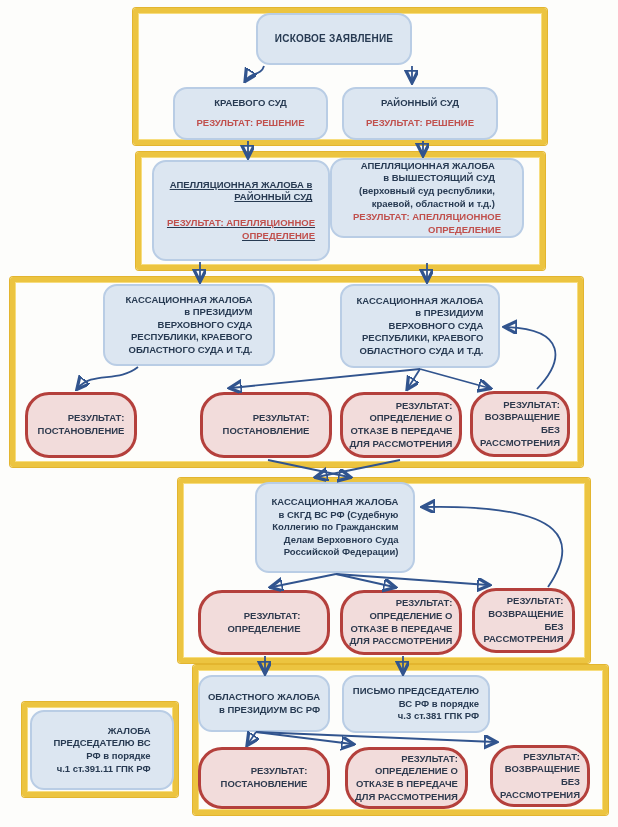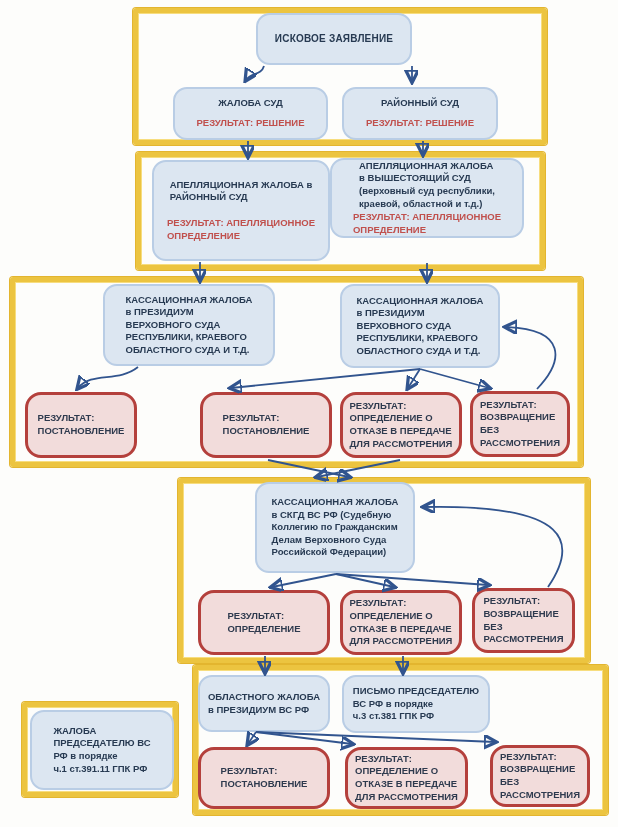--- a/index.html
+++ b/index.html
@@ -7,28 +7,28 @@
     position:relative;width:618px;height:827px;background:#fdfdfb;
     font-family:"Liberation Sans","DejaVu Sans",sans-serif;overflow:hidden;
   }
   .frame{
     position:absolute;border:5px solid #ecc440;border-radius:3px;
     box-shadow:inset 0 0 0 1px #f7dd7e, 0 0 0 1px #e3b52f;
     background:transparent;
   }
   .box{
     position:absolute;display:flex;flex-direction:column;align-items:center;
-    justify-content:center;text-align:left;font-weight:bold;
+    justify-content:center;text-align:right;font-weight:bold;
     font-size:9.5px;line-height:1.32;padding:14px 4px;box-sizing:border-box;
   }
   .blue{
     background:#dce6f1;border:2px solid #b9cde5;border-radius:14px;color:#273a52;
   }
   .pink{
-    background:#f2dcdb;border:3px solid #b4403c;border-radius:16px;color:#2e3a4e;
+    background:#f2dcdb;border:3px solid #b4403c;border-radius:24px;color:#2e3a4e;
   }
   .t{white-space:pre-line;}
   .r{white-space:pre-line;color:#c0504d;margin-top:7px;}
   .gap-lg .r{margin-top:13px;}
   .gap-sm .r{margin-top:1px;}
   .claim-size{font-size:10px;letter-spacing:.2px;}
   svg.arrows{position:absolute;left:0;top:0;pointer-events:none;}
   svg.arrows path{stroke:#31548e;stroke-width:1.8;fill:none;}
 </style>
 </head>
@@ -40,29 +40,29 @@
   <div class="frame" style="left:136px;top:152px;width:399px;height:108px;"></div>
   <div class="frame" style="left:10px;top:277px;width:563px;height:180px;"></div>
   <div class="frame" style="left:178px;top:478px;width:402px;height:175px;"></div>
   <div class="frame" style="left:193px;top:665px;width:405px;height:140px;"></div>
   <div class="frame" style="left:22px;top:702px;width:146px;height:85px;"></div>
 
   <div class="box blue claim-size" style="left:256px;top:13px;width:156px;height:52px;">
     <div class="t">ИСКОВОЕ ЗАЯВЛЕНИЕ</div>
   </div>
   <div class="box blue" style="left:173px;top:87px;width:155px;height:53px;">
-    <div class="t">ЖАЛОБА СУД</div>
+    <div class="t">КРАЕВОГО СУД</div>
     <div class="r">РЕЗУЛЬТАТ: РЕШЕНИЕ</div>
   </div>
   <div class="box blue" style="left:342px;top:87px;width:156px;height:53px;">
     <div class="t">РАЙОННЫЙ СУД</div>
     <div class="r">РЕЗУЛЬТАТ: РЕШЕНИЕ</div>
   </div>
 
-  <div class="box blue gap-lg" style="left:152px;top:160px;width:178px;height:101px;">
+  <div class="box blue gap-lg" style="left:152px;top:160px;width:178px;height:101px;text-decoration:underline;">
     <div class="t">АПЕЛЛЯЦИОННАЯ ЖАЛОБА в
 РАЙОННЫЙ СУД</div>
     <div class="r">РЕЗУЛЬТАТ: АПЕЛЛЯЦИОННОЕ
 ОПРЕДЕЛЕНИЕ</div>
   </div>
   <div class="box blue gap-sm" style="left:330px;top:158px;width:194px;height:80px;">
     <div class="t">АПЕЛЛЯЦИОННАЯ ЖАЛОБА
 в ВЫШЕСТОЯЩИЙ СУД
 (верховный суд республики,
 краевой, областной  и т.д.)</div>

